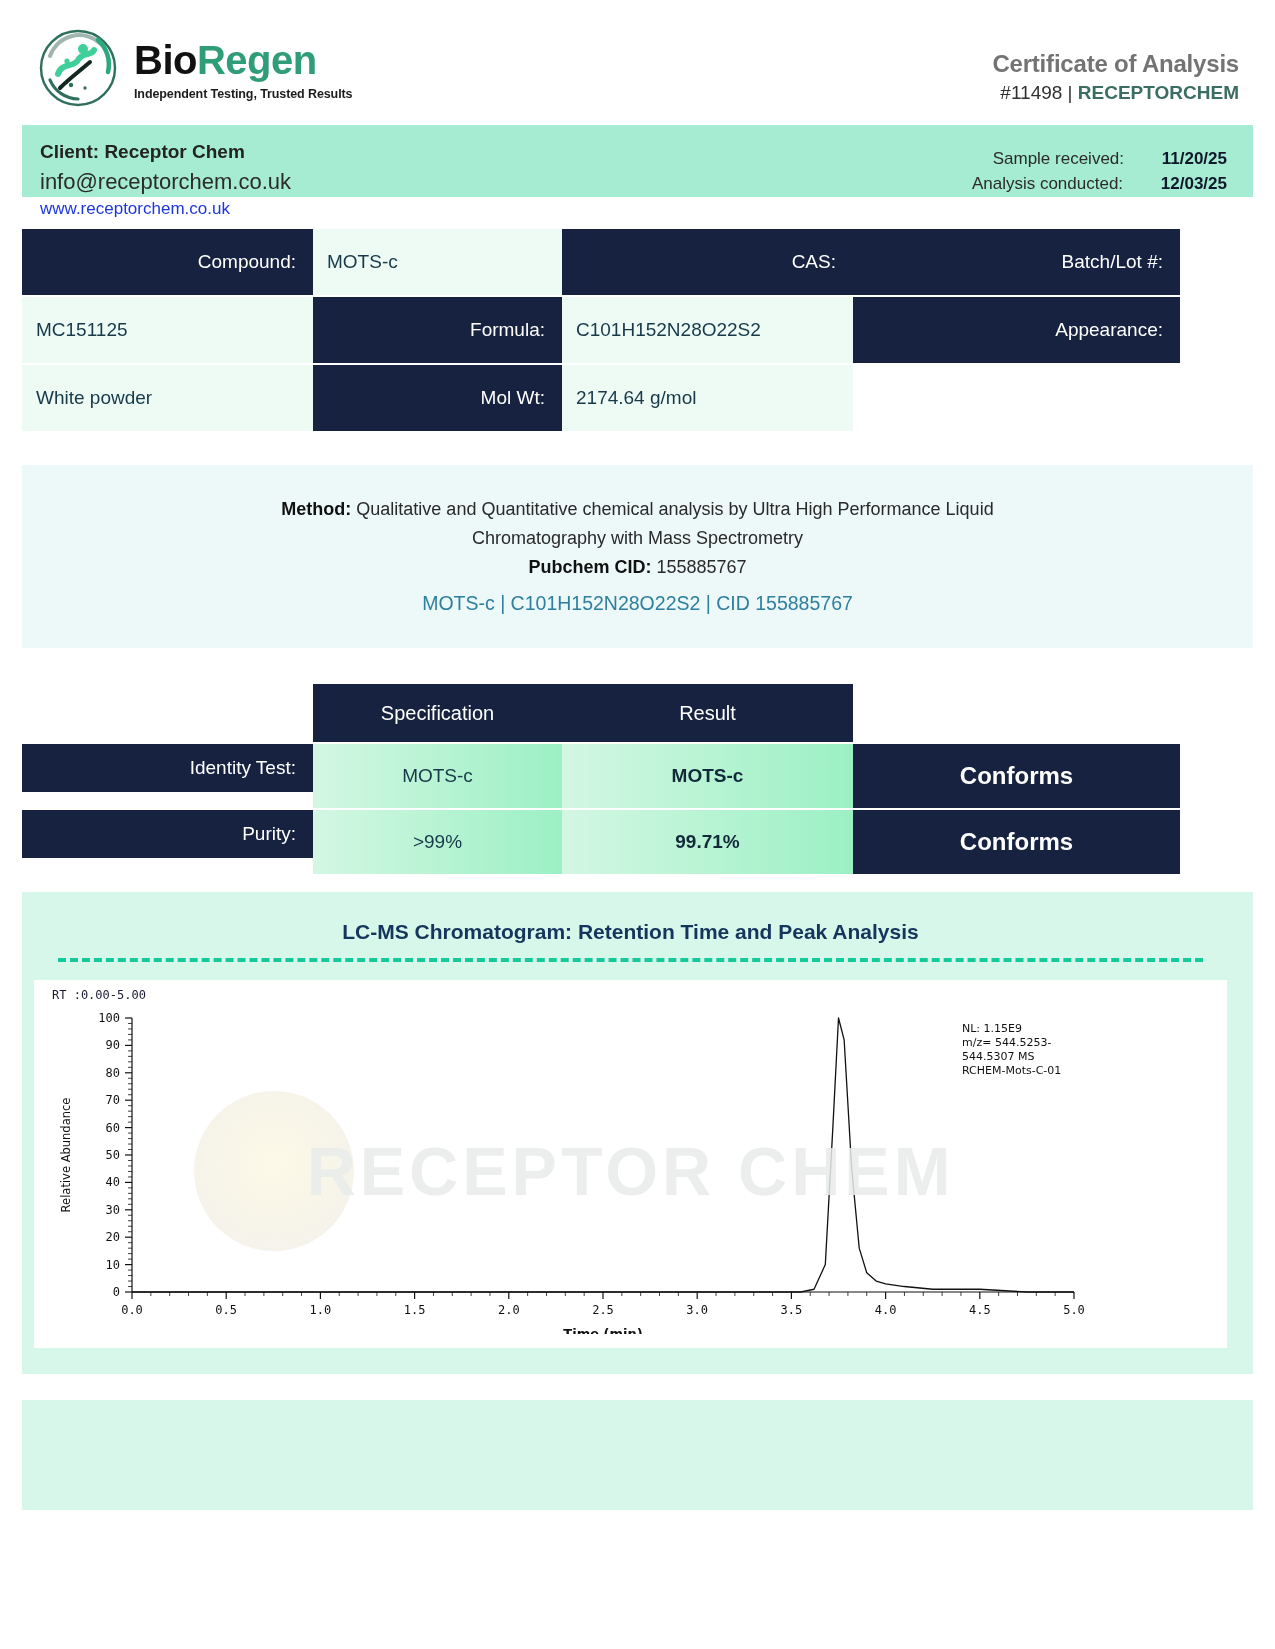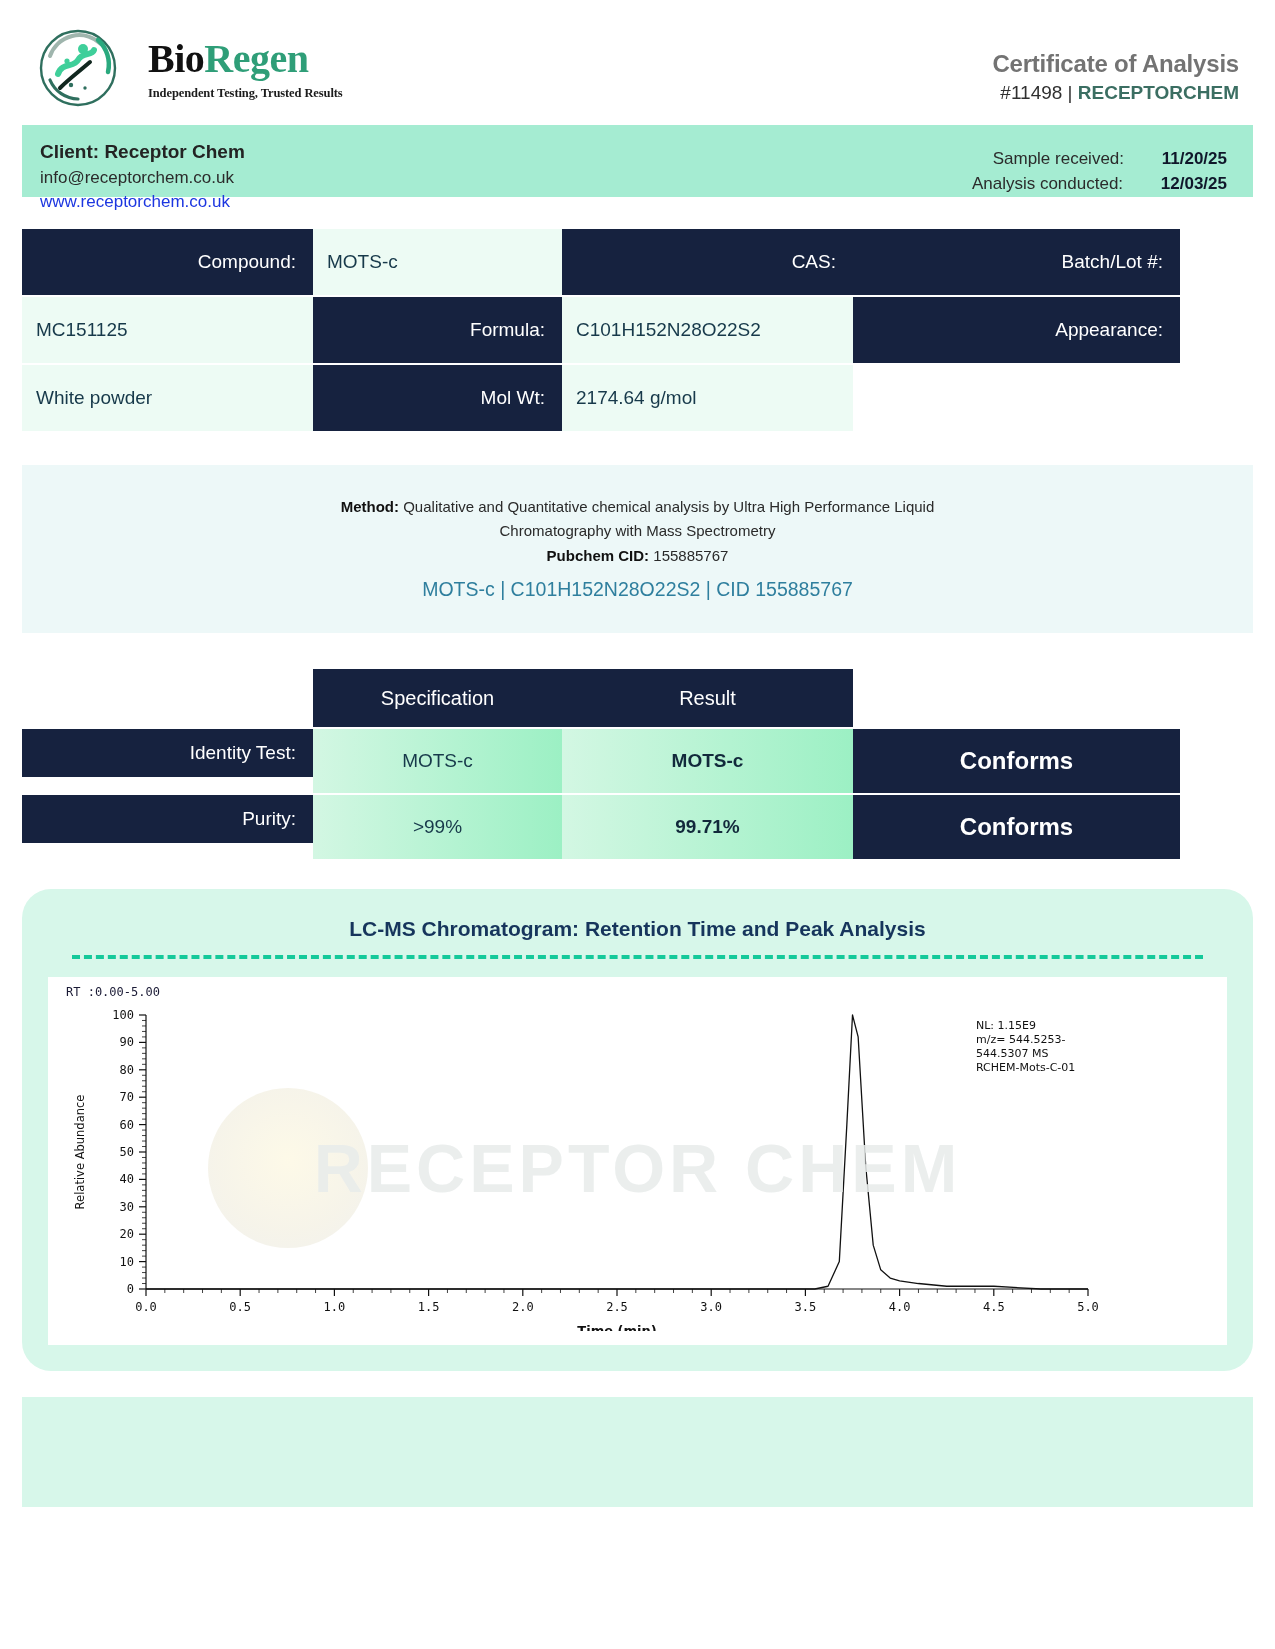--- a/index.html
+++ b/index.html
@@ -12,21 +12,21 @@
     position:relative;
     overflow:hidden;
   }
 
   
   .header {
     display:flex; align-items:flex-start; justify-content:space-between;
     padding:28px 32px 10px 32px;
     height:125px;
   }
-  .brand { display:flex; align-items:center; gap:30px; padding-left:6px;font-family:Liberation Serif, serif; }
+  .brand { display:flex; align-items:center; gap:16px; padding-left:6px; }
   .logo-mark { width:80px; height:80px; position:relative; flex:0 0 80px; }
   .brand-text { display:flex; flex-direction:column; justify-content:center; margin-top:4px;}
   .brand-name { font-size:40px; font-weight:bold; letter-spacing:-0.5px; line-height:1; }
   .brand-name .bio { color:#111111; }
   .brand-name .regen { color:#2f9e78; }
   .brand-tag { font-size:12.5px; font-weight:bold; color:#1c1c1c; margin-top:7px; letter-spacing:-0.1px; }
 
   .header-right { text-align:right; padding-top:22px; padding-right:4px; }
   .coa-title { font-size:24px; font-weight:bold; color:#737373; letter-spacing:-0.2px; }
   .coa-sub { font-size:19px; color:#303030; margin-top:4px; }
@@ -35,21 +35,21 @@
   
   .client-band {
     margin:0 22px;
     background:#a5ecd2;
     height:72px;
     display:flex; align-items:flex-start; justify-content:space-between;
     padding:14px 26px 0 18px;
   }
   .client-left { line-height:1.42; }
   .client-name { font-size:19px; font-weight:bold; color:#232323; }
-  .client-email { font-size:17px; color:#2b2b2b; }
+  .client-email { font-size:22px; color:#2b2b2b;text-align:center; }
   .client-url { font-size:17px; color:#1c36e0; }
   .client-right { text-align:right; line-height:1.45; padding-top:8px; }
   .client-right div { font-size:17px; color:#2b2b2b; }
   .client-right b { color:#0f172a;margin-left:33px; }
 
   
   .compound-table {
     margin:32px 22px 0 22px;
     display:grid;
     grid-template-columns: 291px 249px 291px 327px;
@@ -69,21 +69,21 @@
   }
 
   
   .method-box {
     margin:34px 22px 0 22px;
     background:#edf8f8;
     padding:30px 40px 28px 40px;
     text-align:center;
     line-height:1.62;
   }
-  .method-line { font-size:15px; color:#2a2a2a; }
+  .method-line { font-size:18px; color:#2a2a2a; }
   .method-line b { color:#111111; }
   .method-link { font-size:19.5px; color:#2f7f9e; margin-top:6px; }
 
   
   .results {
     margin:36px 22px 0 22px;
     position:relative;
   }
   .res-grid {
     display:grid;
@@ -110,24 +110,23 @@
     color:#12293b; font-size:19px; font-weight:bold;
     height:64px; display:flex; align-items:center; justify-content:center;
   }
   .r-conf {
     background:#16223f; color:#ffffff; font-size:24px; font-weight:bold;
     height:64px; display:flex; align-items:center; justify-content:center;
   }
 
   
   .chrom-panel {
-    margin:30px 22px 0 22px;
+    margin:18px 22px 0 22px;
     background:#d7f7ea;
-    padding:22px 26px 26px 26px;
-    border-radius:29px;
+    padding:22px 26px 26px 12px;
   }
   .chrom-title {
     text-align:center; font-size:21px; font-weight:bold; color:#16355c;
     padding:6px 0 14px 0;
   }
   .chrom-divider {
     border-top:4px dashed #14c99a;
     margin:0 24px 18px 24px;
   }
   .plot-wrap {

